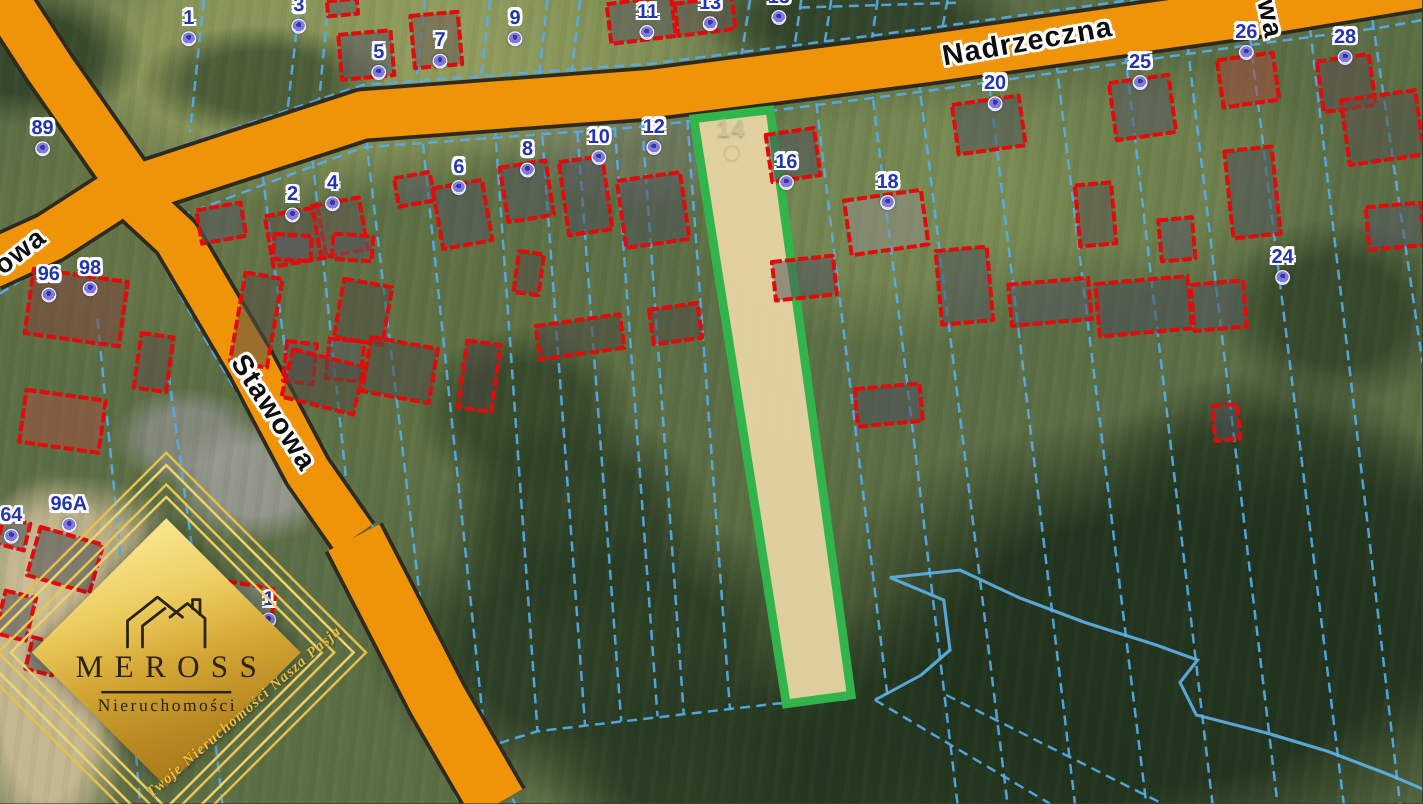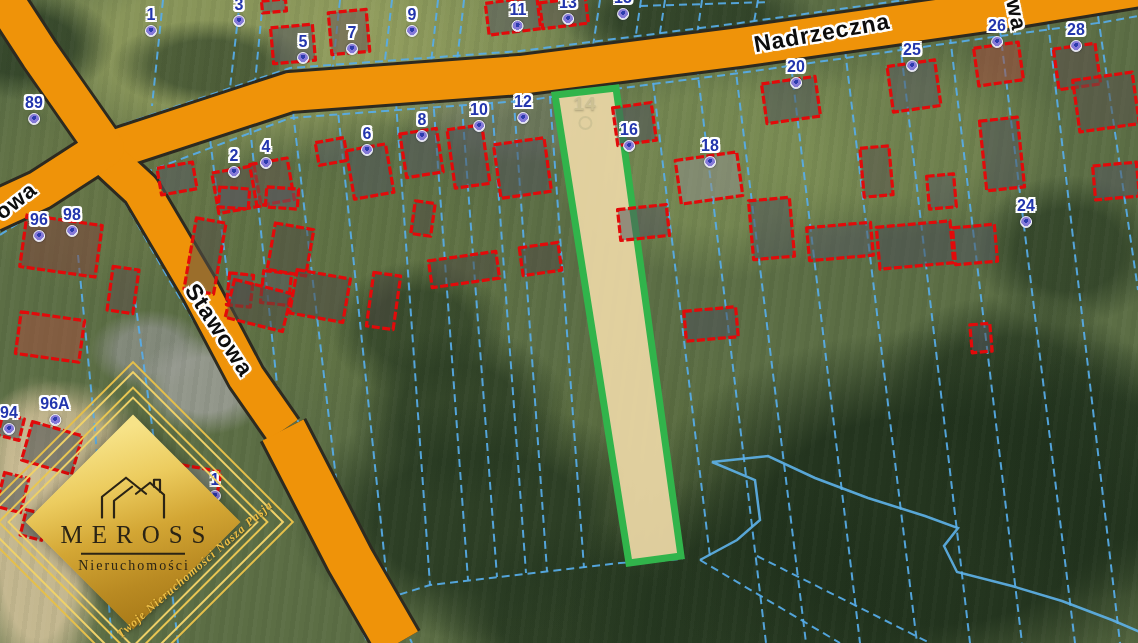--- a/index.html
+++ b/index.html
@@ -244,21 +244,21 @@
       </div>
       <div class="hn" style="left: 72px; top: 222px;">
         <div class="hn-t">98</div>
         <div class="hn-dot"></div>
       </div>
       <div class="hn" style="left: 55px; top: 387px; margin-top: 24px;">
         <div class="hn-t">96A</div>
         <div class="hn-dot"></div>
       </div>
       <div class="hn" style="left: 9px; top: 420px;">
-        <div class="hn-t">94</div>
+        <div class="hn-t">64</div>
         <div class="hn-dot"></div>
       </div>
       <div class="hn" style="left: 234px; top: 163px;">
         <div class="hn-t">2</div>
         <div class="hn-dot"></div>
       </div>
       <div class="hn" style="left: 266px; top: 154px;">
         <div class="hn-t">4</div>
         <div class="hn-dot"></div>
       </div>

